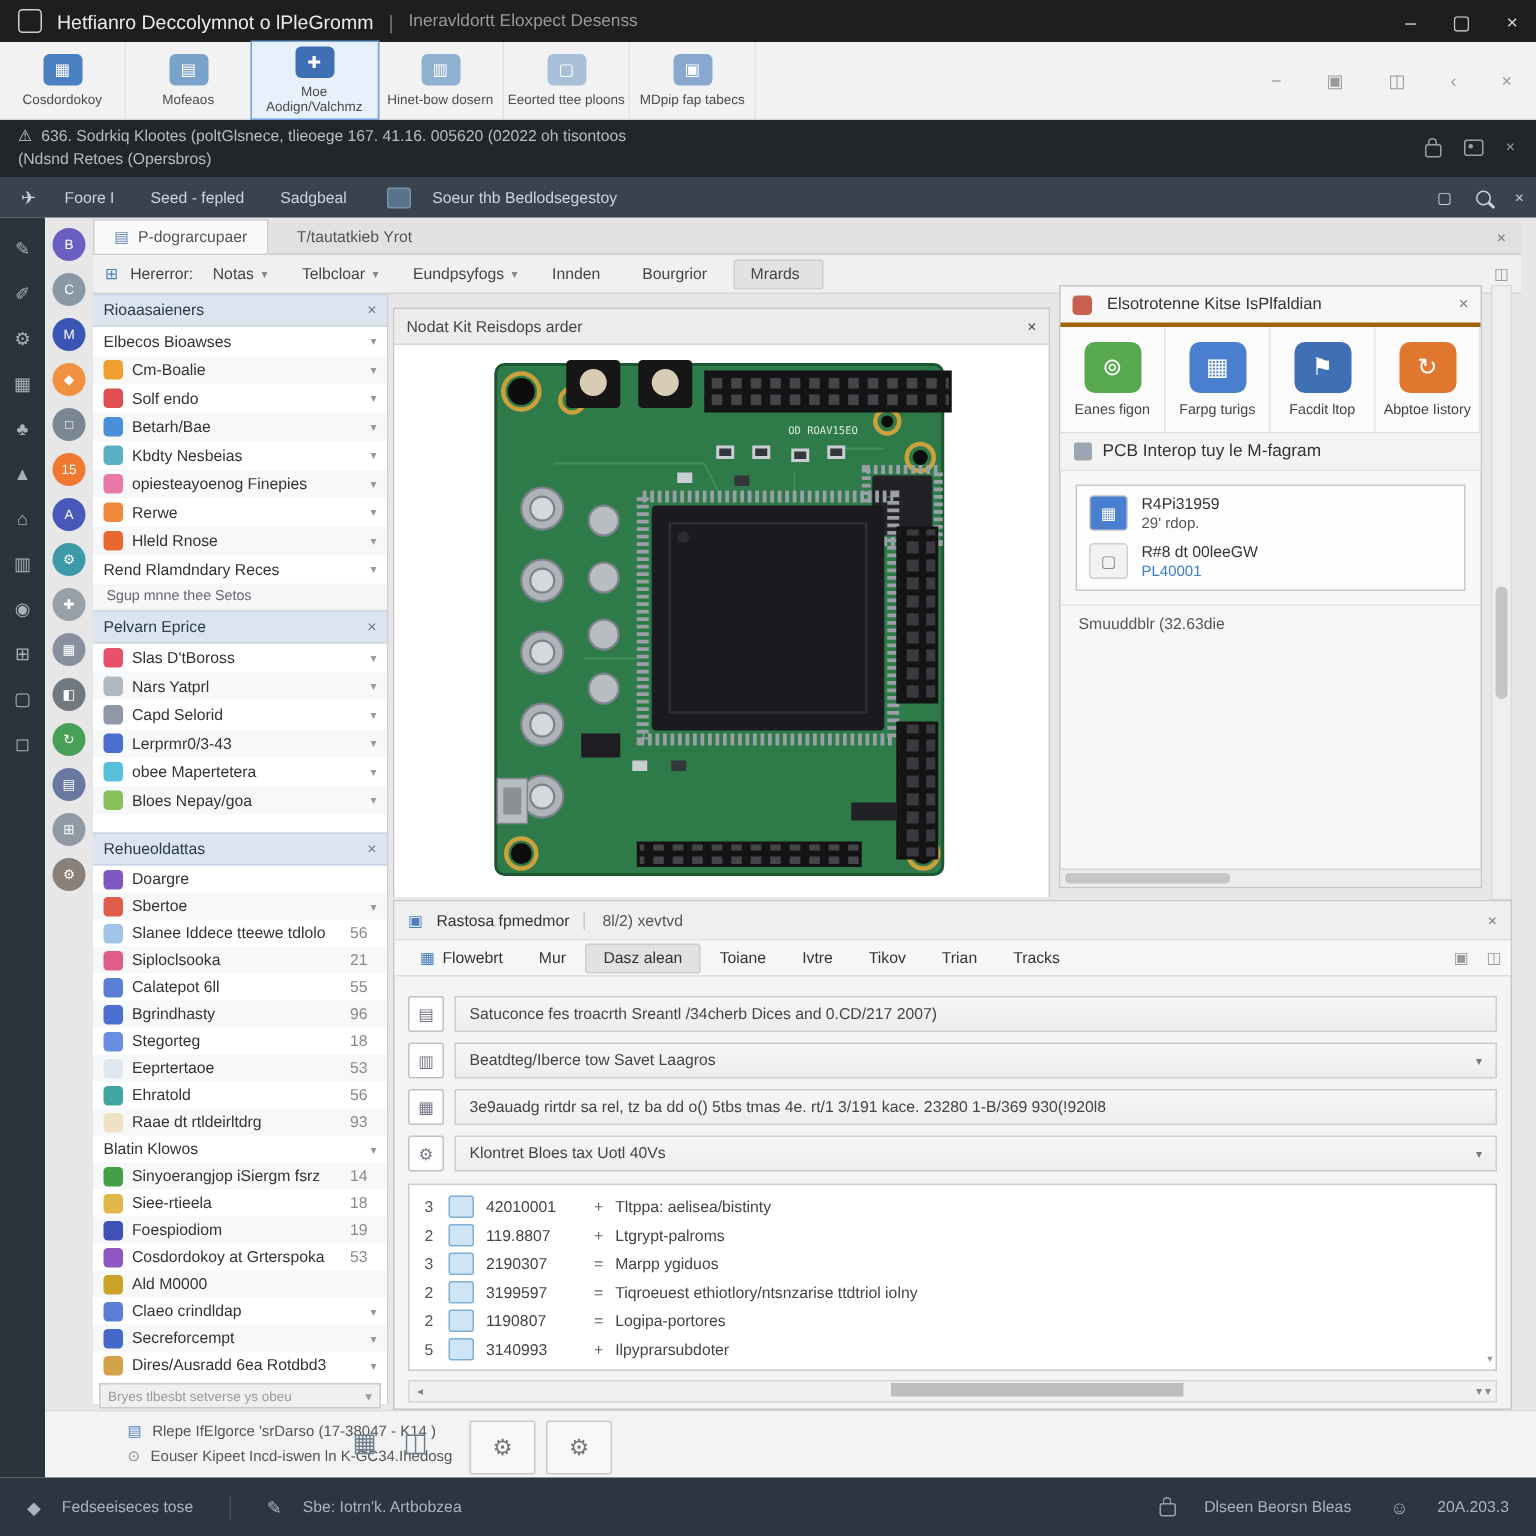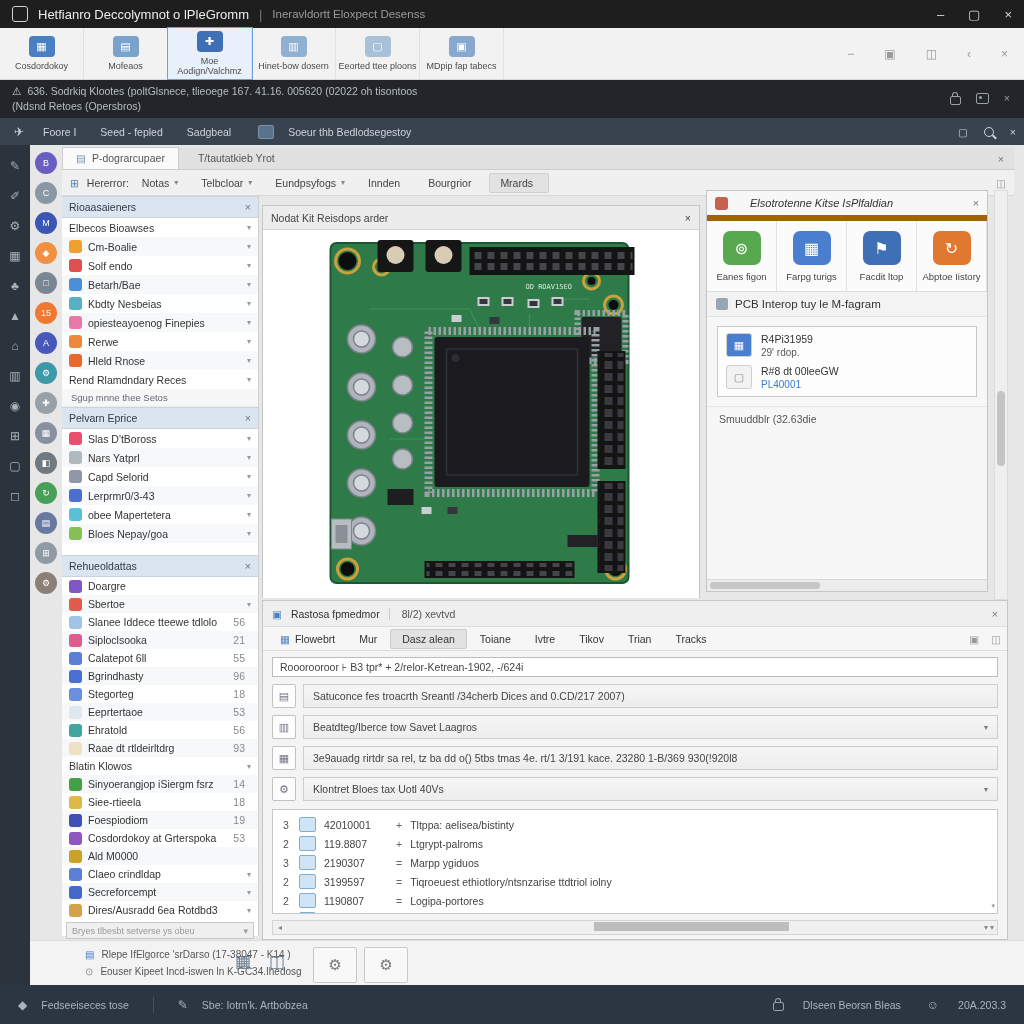--- a/index.html
+++ b/index.html
@@ -65,21 +65,21 @@
   .pfoot{height:17px;display:flex;align-items:center;padding:0 9px;font-size:9.5px;color:#667;background:#f7f7f7;border-bottom:1px solid #ededed;}
   .p3 .prow{height:18px;}
   .pinput{margin:3px 4px;height:15px;border:1px solid #c9c9c9;background:#efefef;color:#9a9a9a;font-size:9px;display:flex;align-items:center;justify-content:space-between;padding:0 5px;}
   
   .viewer{position:absolute;left:262px;top:205px;width:438px;height:393px;background:#fbfbfb;border:1px solid #c6c6c6;box-sizing:border-box;}
   .vhead{height:23px;background:#ececec;border-bottom:1px solid #d5d5d5;display:flex;align-items:center;justify-content:space-between;padding:0 8px;font-size:10.5px;color:#444;}
   .vcanvas{position:relative;width:100%;height:368px;background:#fff;}
   .vcanvas svg{position:absolute;left:23px;top:9px;}
   
   .rightpanel{position:absolute;left:706px;top:190px;width:282px;height:402px;background:#f7f7f7;border:1px solid #c6c6c6;box-sizing:border-box;font-size:10.5px;color:#333;display:flex;flex-direction:column;}
-  .rphead{height:24px;display:flex;align-items:center;gap:22px;padding:0 8px;border-bottom:6px solid #a16207;font-size:11px;color:#333;font-style:italic;}
+  .rphead{height:24px;display:flex;align-items:center;gap:10px;padding:0 8px;border-bottom:3px solid #a16207;font-size:11px;color:#333;}
   .rphead .hic{width:13px;height:13px;border-radius:3px;background:#c86050;flex:none;}
   .rphead .x{margin-left:auto;color:#777;}
   .actions{display:flex;border-bottom:1px solid #ddd;background:#fbfbfb;}
   .action{flex:1;display:flex;flex-direction:column;align-items:center;gap:6px;padding:10px 2px 9px;border-right:1px solid #e3e3e3;font-size:9.5px;color:#444;text-align:center;}
   .action .aic{width:38px;height:34px;border-radius:7px;display:flex;align-items:center;justify-content:center;color:#fff;font-size:16px;}
   .action .aic i{font-style:normal;}
   .rpsection{height:24px;display:flex;align-items:center;gap:7px;padding:0 9px;font-size:11.5px;color:#333;border-bottom:1px solid #e3e3e3;background:#f3f3f3;}
   .rpsection .sic2{width:12px;height:12px;background:#9aa6b2;border-radius:2px;}
   .devicebox{margin:9px 10px;border:1px solid #c9c9c9;background:#fdfdfd;padding:6px 8px;display:flex;flex-direction:column;gap:7px;}
   .device{display:flex;gap:9px;align-items:flex-start;}
@@ -779,21 +779,20 @@
 
     <span>Tracks</span>
   </div>
         </div>
       <div class="r">
           <span>▣</span>
           <span>◫</span>
         </div>
     </div>
     <div class="bbody">
-      <div class="combo">Rooorooroor ⊦  B3 tpr* + 2/relor-Ketrean-1902, -/624i</div>
       <div>
           <div class="brow">
     <span class="bic">
               <i>▤</i>
             </span>
     <div class="bbar">
       <span>Satuconce fes troacrth Sreantl /34cherb Dices and 0.CD/217 2007)</span>
       <span class="v"></span>
     </div>
   </div>

